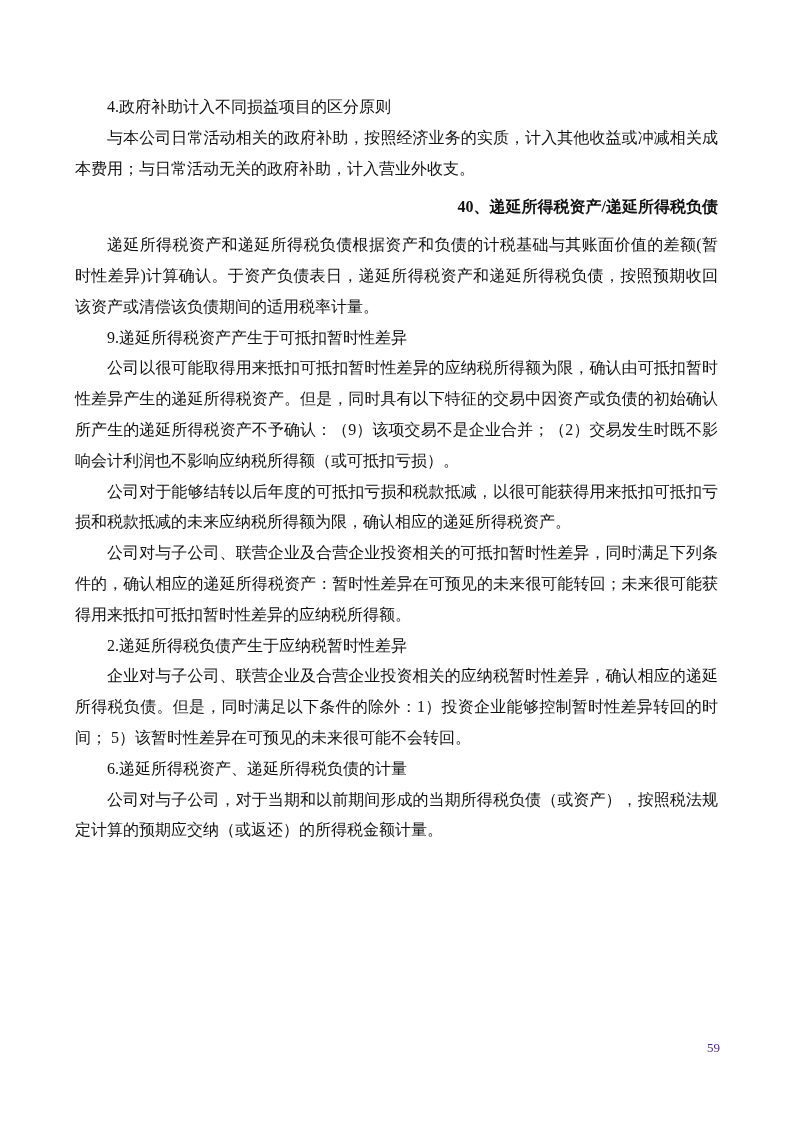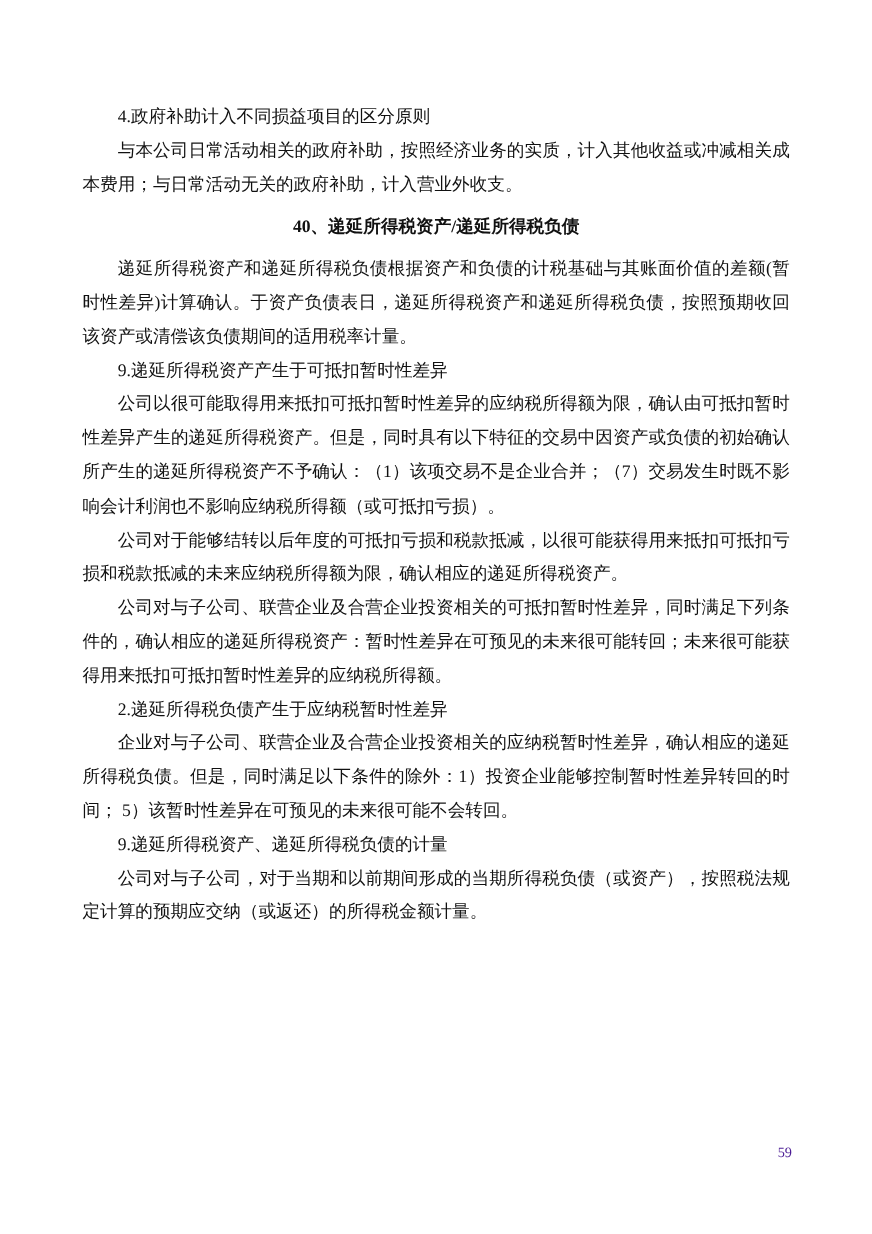--- a/index.html
+++ b/index.html
@@ -31,43 +31,43 @@
     margin: 0;
     text-indent: 2em;
     word-break: break-all;
   }
   .block.item {
     text-align: left;
   }
   .block.heading {
     font-weight: bold;
     text-indent: 0;
-    text-align: center;
+    text-align: right;
     margin: 8px 0 7px 0;
   }
   .page-number {
     position: absolute;
     right: 73px;
     bottom: 66px;
     font-size: 13px;
     color: #4c1d95;
   }
 </style>
 </head>
 <body>
 
 <div class="page">
   <div class="content">
     <p class="block item">4.政府补助计入不同损益项目的区分原则</p>
     <p class="block body">与本公司日常活动相关的政府补助，按照经济业务的实质，计入其他收益或冲减相关成本费用；与日常活动无关的政府补助，计入营业外收支。</p>
     <p class="block heading">40、递延所得税资产/递延所得税负债</p>
     <p class="block body">递延所得税资产和递延所得税负债根据资产和负债的计税基础与其账面价值的差额(暂时性差异)计算确认。于资产负债表日，递延所得税资产和递延所得税负债，按照预期收回该资产或清偿该负债期间的适用税率计量。</p>
     <p class="block item">9.递延所得税资产产生于可抵扣暂时性差异</p>
-    <p class="block body">公司以很可能取得用来抵扣可抵扣暂时性差异的应纳税所得额为限，确认由可抵扣暂时性差异产生的递延所得税资产。但是，同时具有以下特征的交易中因资产或负债的初始确认所产生的递延所得税资产不予确认：（1）该项交易不是企业合并；（7）交易发生时既不影响会计利润也不影响应纳税所得额（或可抵扣亏损）。</p>
+    <p class="block body">公司以很可能取得用来抵扣可抵扣暂时性差异的应纳税所得额为限，确认由可抵扣暂时性差异产生的递延所得税资产。但是，同时具有以下特征的交易中因资产或负债的初始确认所产生的递延所得税资产不予确认：（9）该项交易不是企业合并；（2）交易发生时既不影响会计利润也不影响应纳税所得额（或可抵扣亏损）。</p>
     <p class="block body">公司对于能够结转以后年度的可抵扣亏损和税款抵减，以很可能获得用来抵扣可抵扣亏损和税款抵减的未来应纳税所得额为限，确认相应的递延所得税资产。</p>
     <p class="block body">公司对与子公司、联营企业及合营企业投资相关的可抵扣暂时性差异，同时满足下列条件的，确认相应的递延所得税资产：暂时性差异在可预见的未来很可能转回；未来很可能获得用来抵扣可抵扣暂时性差异的应纳税所得额。</p>
     <p class="block item">2.递延所得税负债产生于应纳税暂时性差异</p>
     <p class="block body">企业对与子公司、联营企业及合营企业投资相关的应纳税暂时性差异，确认相应的递延所得税负债。但是，同时满足以下条件的除外：1）投资企业能够控制暂时性差异转回的时间； 5）该暂时性差异在可预见的未来很可能不会转回。</p>
-    <p class="block item">9.递延所得税资产、递延所得税负债的计量</p>
+    <p class="block item">6.递延所得税资产、递延所得税负债的计量</p>
     <p class="block body">公司对与子公司，对于当期和以前期间形成的当期所得税负债（或资产），按照税法规定计算的预期应交纳（或返还）的所得税金额计量。</p>
   </div>
   <div class="page-number">59</div>
 </div>
 
 </body></html>

